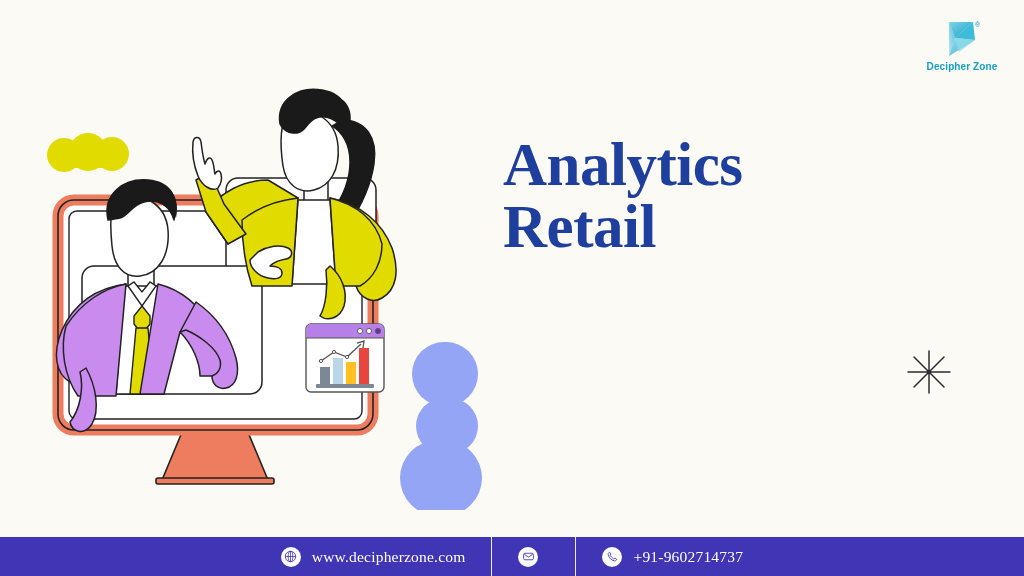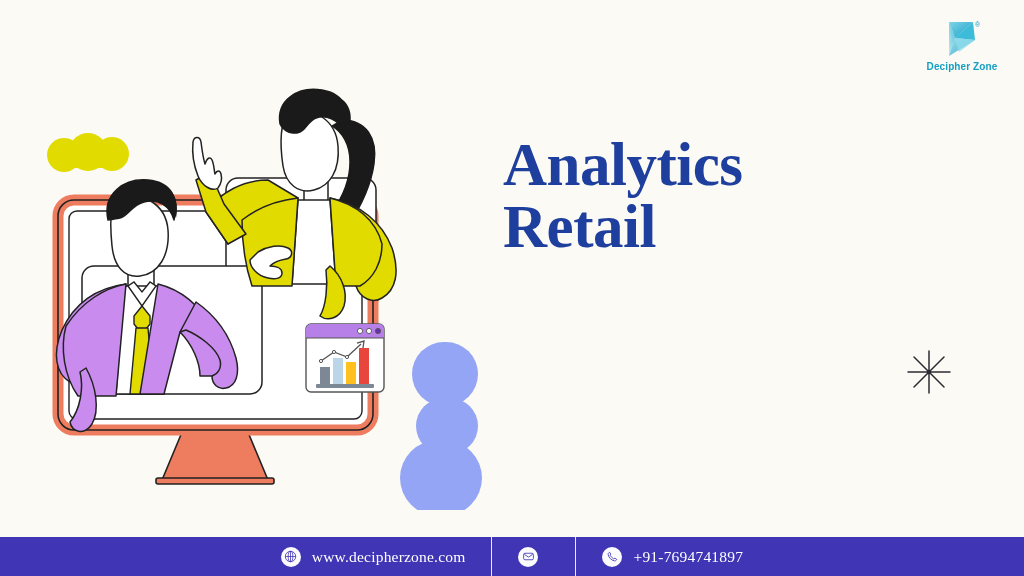--- a/index.html
+++ b/index.html
@@ -334,18 +334,18 @@
     <div class="foot-div"></div>
 
     <div class="foot-item">
       <span class="foot-ico">
         <svg width="13" height="13" viewBox="0 0 20 20">
           <path d="M5.5 3.5 C4 4 3 5.5 3.3 7 C4 11.5 8.5 16 13 16.7
                    C14.5 17 16 16 16.5 14.5 L13.8 12.6 L11.6 13.6
                    C10 12.6 7.4 10 6.4 8.4 L7.4 6.2 Z" fill="none" stroke="#3F35B5" stroke-width="1.3" stroke-linejoin="round"></path>
         </svg>
       </span>
-      <span class="foot-txt">+91-7694741897</span>
+      <span class="foot-txt">+91-9602714737</span>
     </div>
 
   </div>
 
 </div>
 
 </body></html>

